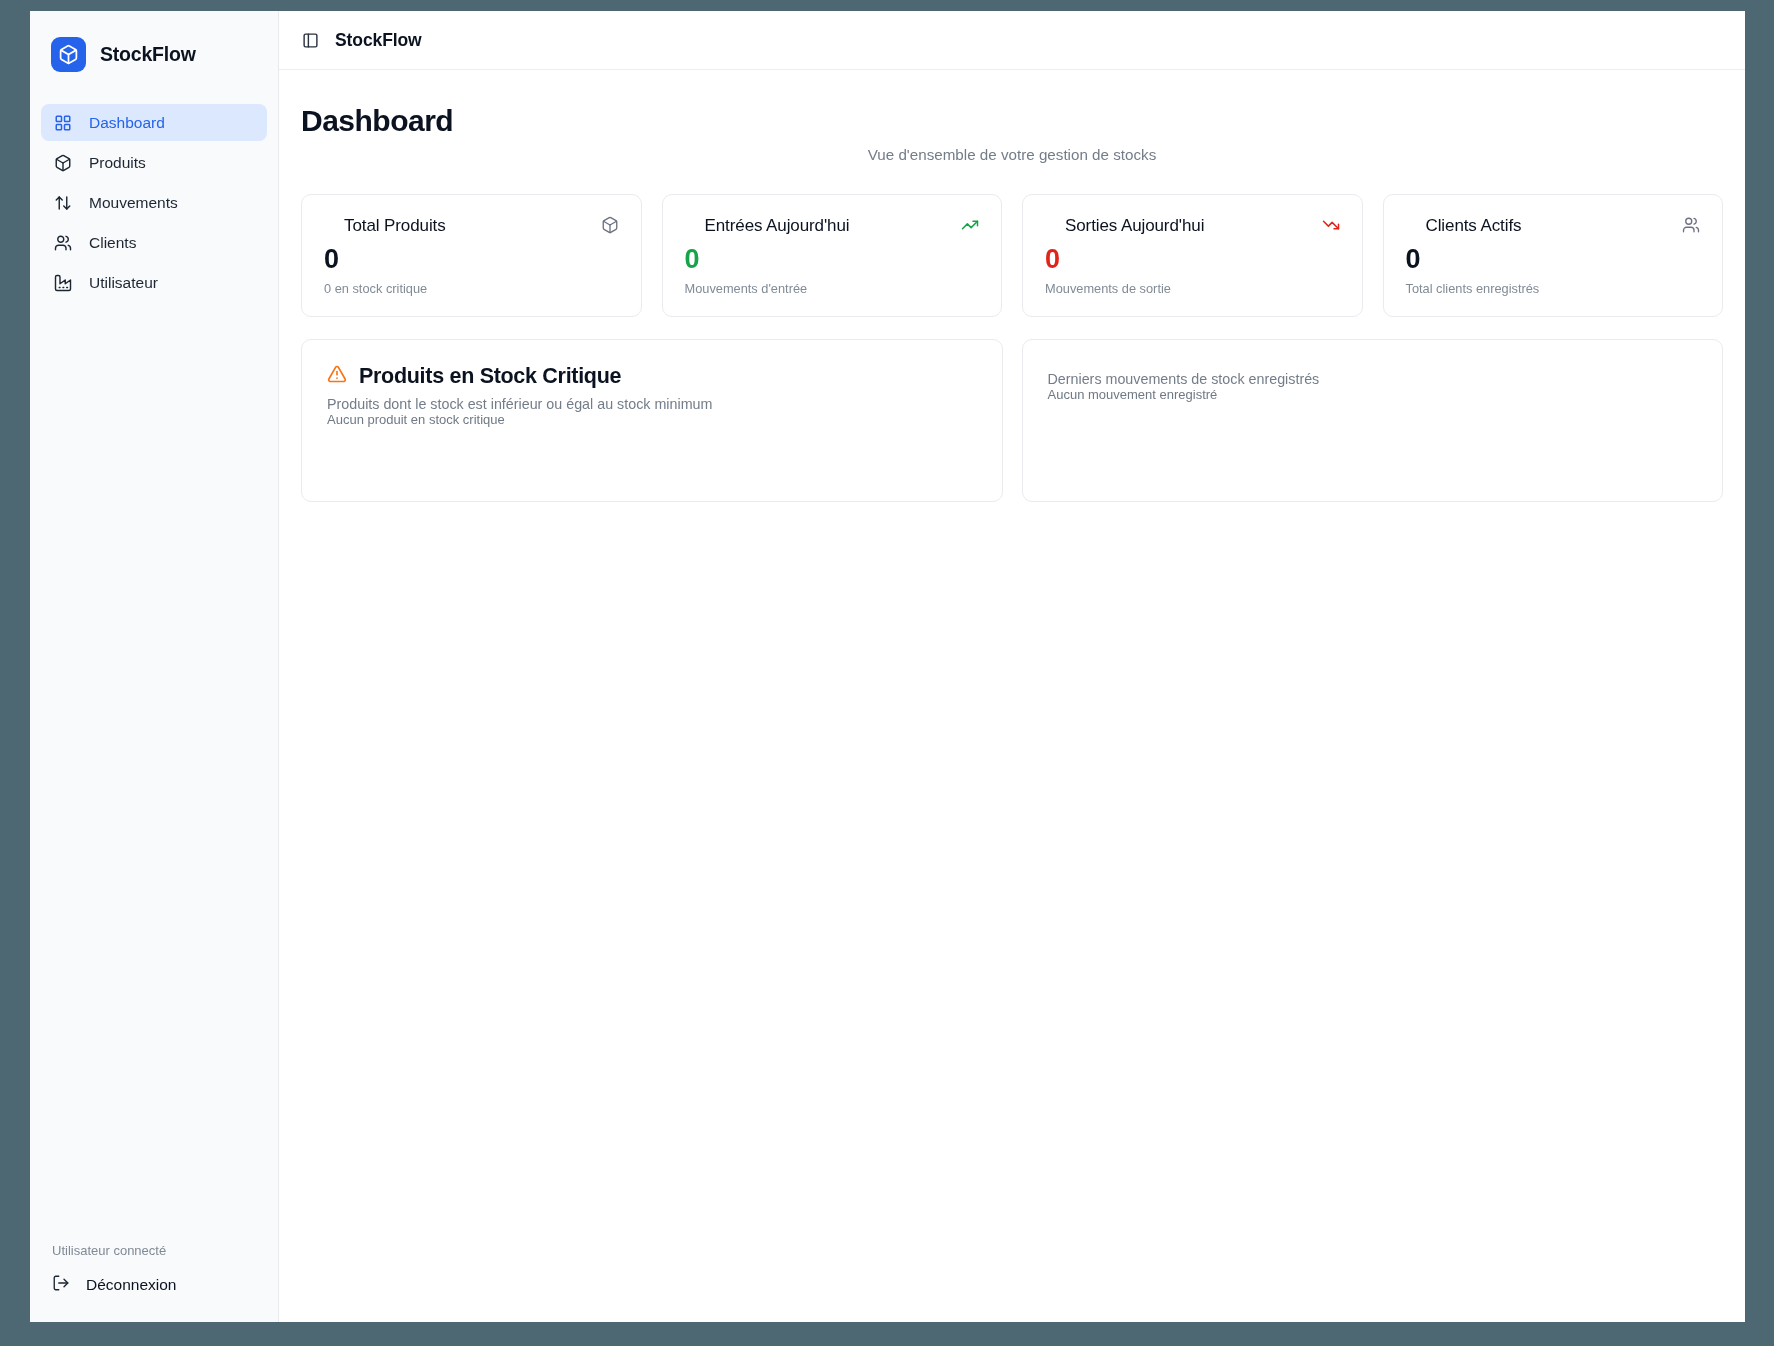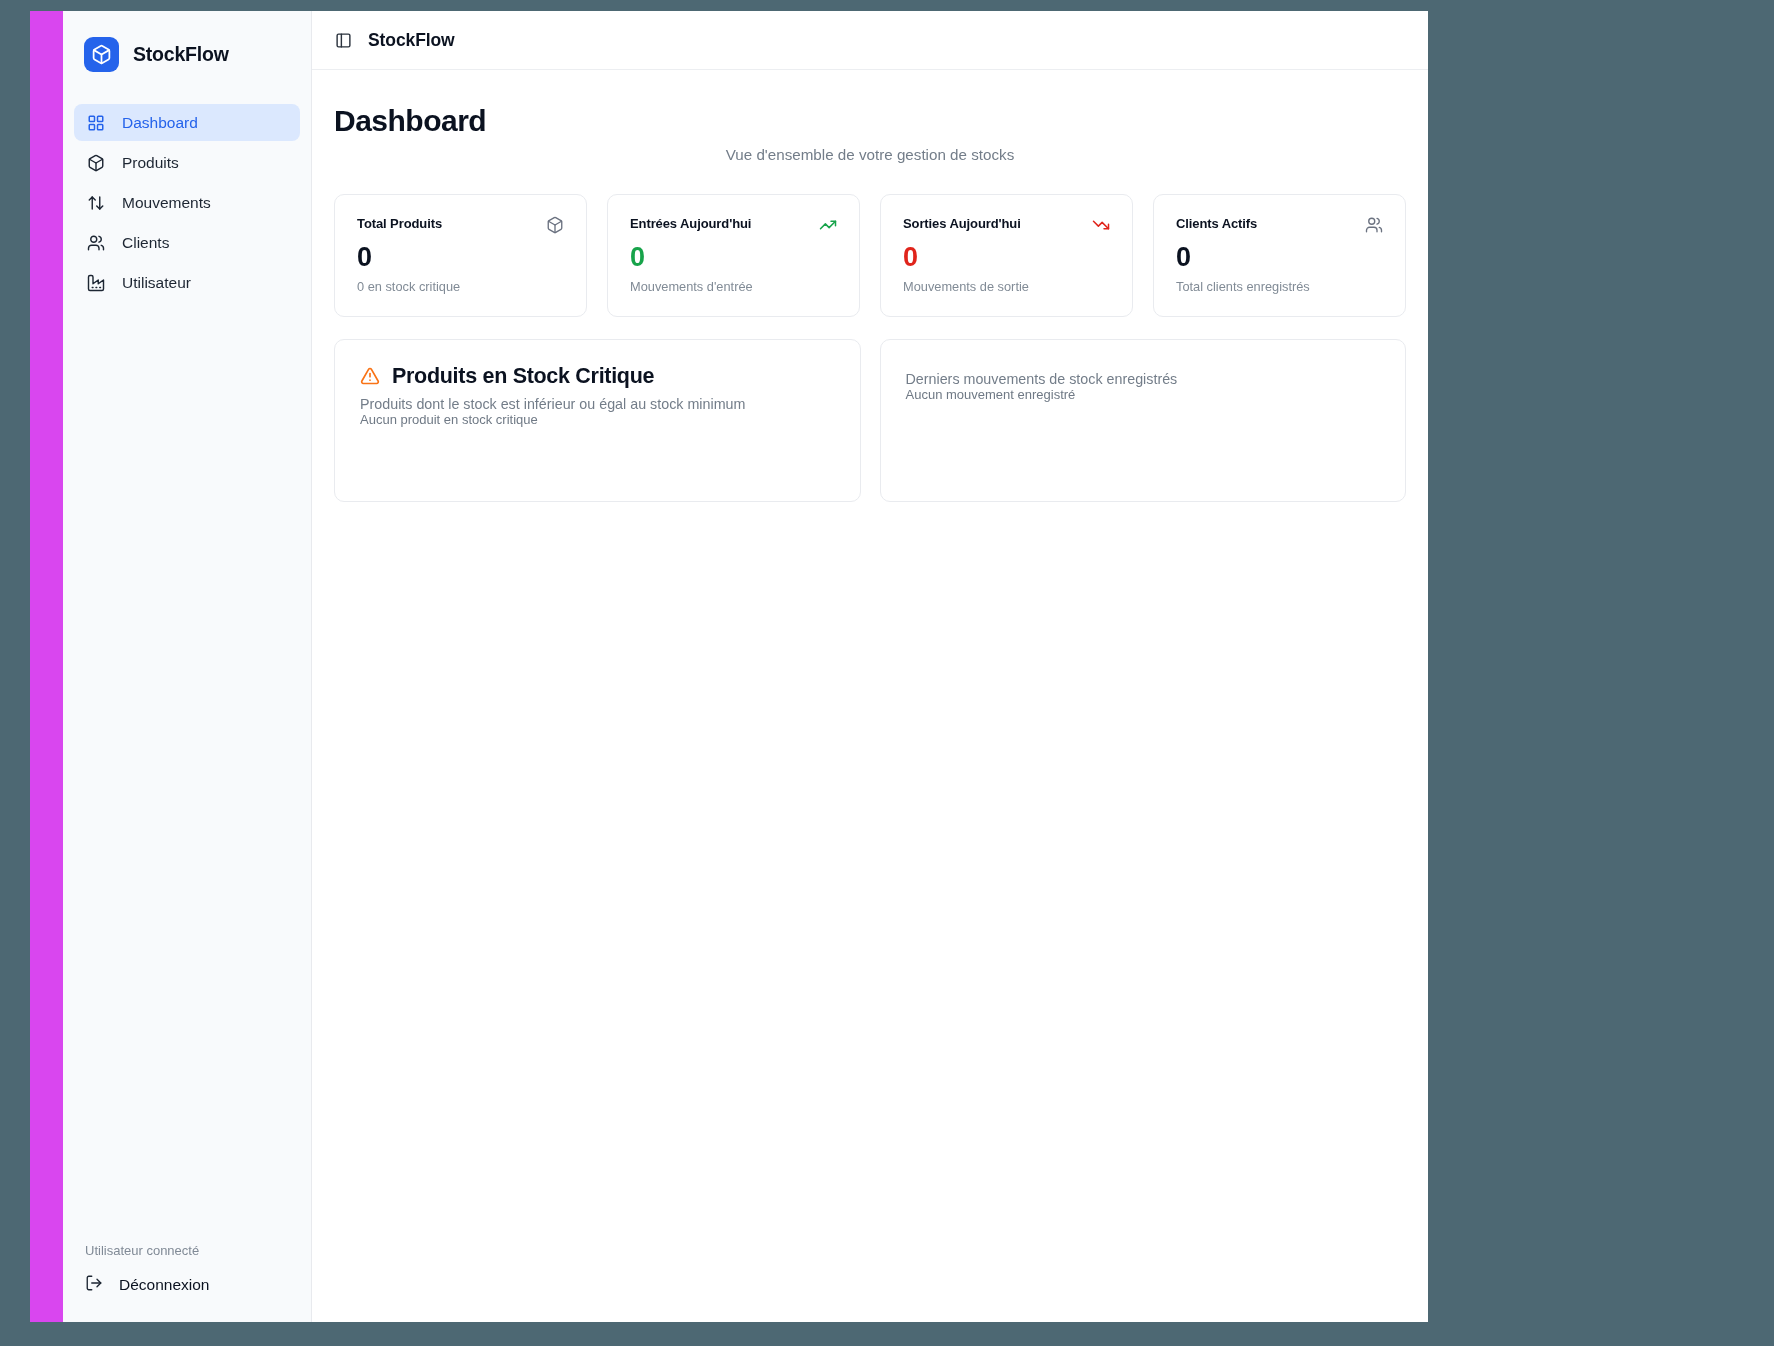--- a/index.html
+++ b/index.html
@@ -11,26 +11,25 @@
   body {
     background: #4d6873;
     font-family: "Liberation Sans", sans-serif;
     -webkit-font-smoothing: antialiased;
   }
 
   .app-window {
     position: absolute;
     left: 30px;
     top: 11px;
-    width: 1398px;
+    width: 1715px;
     height: 1311px;
-    background: #d946ef;
+    background: #e5e5e5;
     display: flex;
     overflow: hidden;
-    padding-left: 33px;
   }
 
   
   .sidebar {
     width: 249px;
     min-width: 249px;
     height: 100%;
     background: #f8fafc;
     border-right: 1px solid #e8eaee;
     display: flex;
@@ -166,24 +165,25 @@
     border-radius: 10px;
     padding: 21px 22px 20px 22px;
     height: 123px;
   }
   .stat-head {
     display: flex;
     align-items: flex-start;
     justify-content: space-between;
   }
   .stat-label {
-    font-size: 13px;
-    font-weight: bold;
+    font-size: 17px;
+    font-weight: normal;
     color: #0b1220;
     letter-spacing: -0.1px;
+    margin-left: 20px;
   }
   .stat-icon { width: 18px; height: 18px; flex: 0 0 auto; }
   .stat-value {
     font-size: 27px;
     font-weight: bold;
     line-height: 1.15;
     margin-top: 8px;
     color: #0b1220;
   }
   .stat-value.green { color: #17a34a; }
@@ -203,21 +203,20 @@
   }
   .panel {
     background: #ffffff;
     border: 1px solid #e9ebef;
     border-radius: 10px;
     padding: 24px 25px 26px 25px;
     min-height: 163px;
   }
   .panel-title {
     display: flex;
-    align-items: center;
     gap: 11px;
     font-size: 21.5px;
     font-weight: bold;
     color: #0b1220;
     letter-spacing: -0.3px;
   }
   .panel-icon { width: 21px; height: 21px; flex: 0 0 auto; display:flex; align-items:center;}
   .panel-subtitle {
     font-size: 14.3px;
     color: #737d89;

